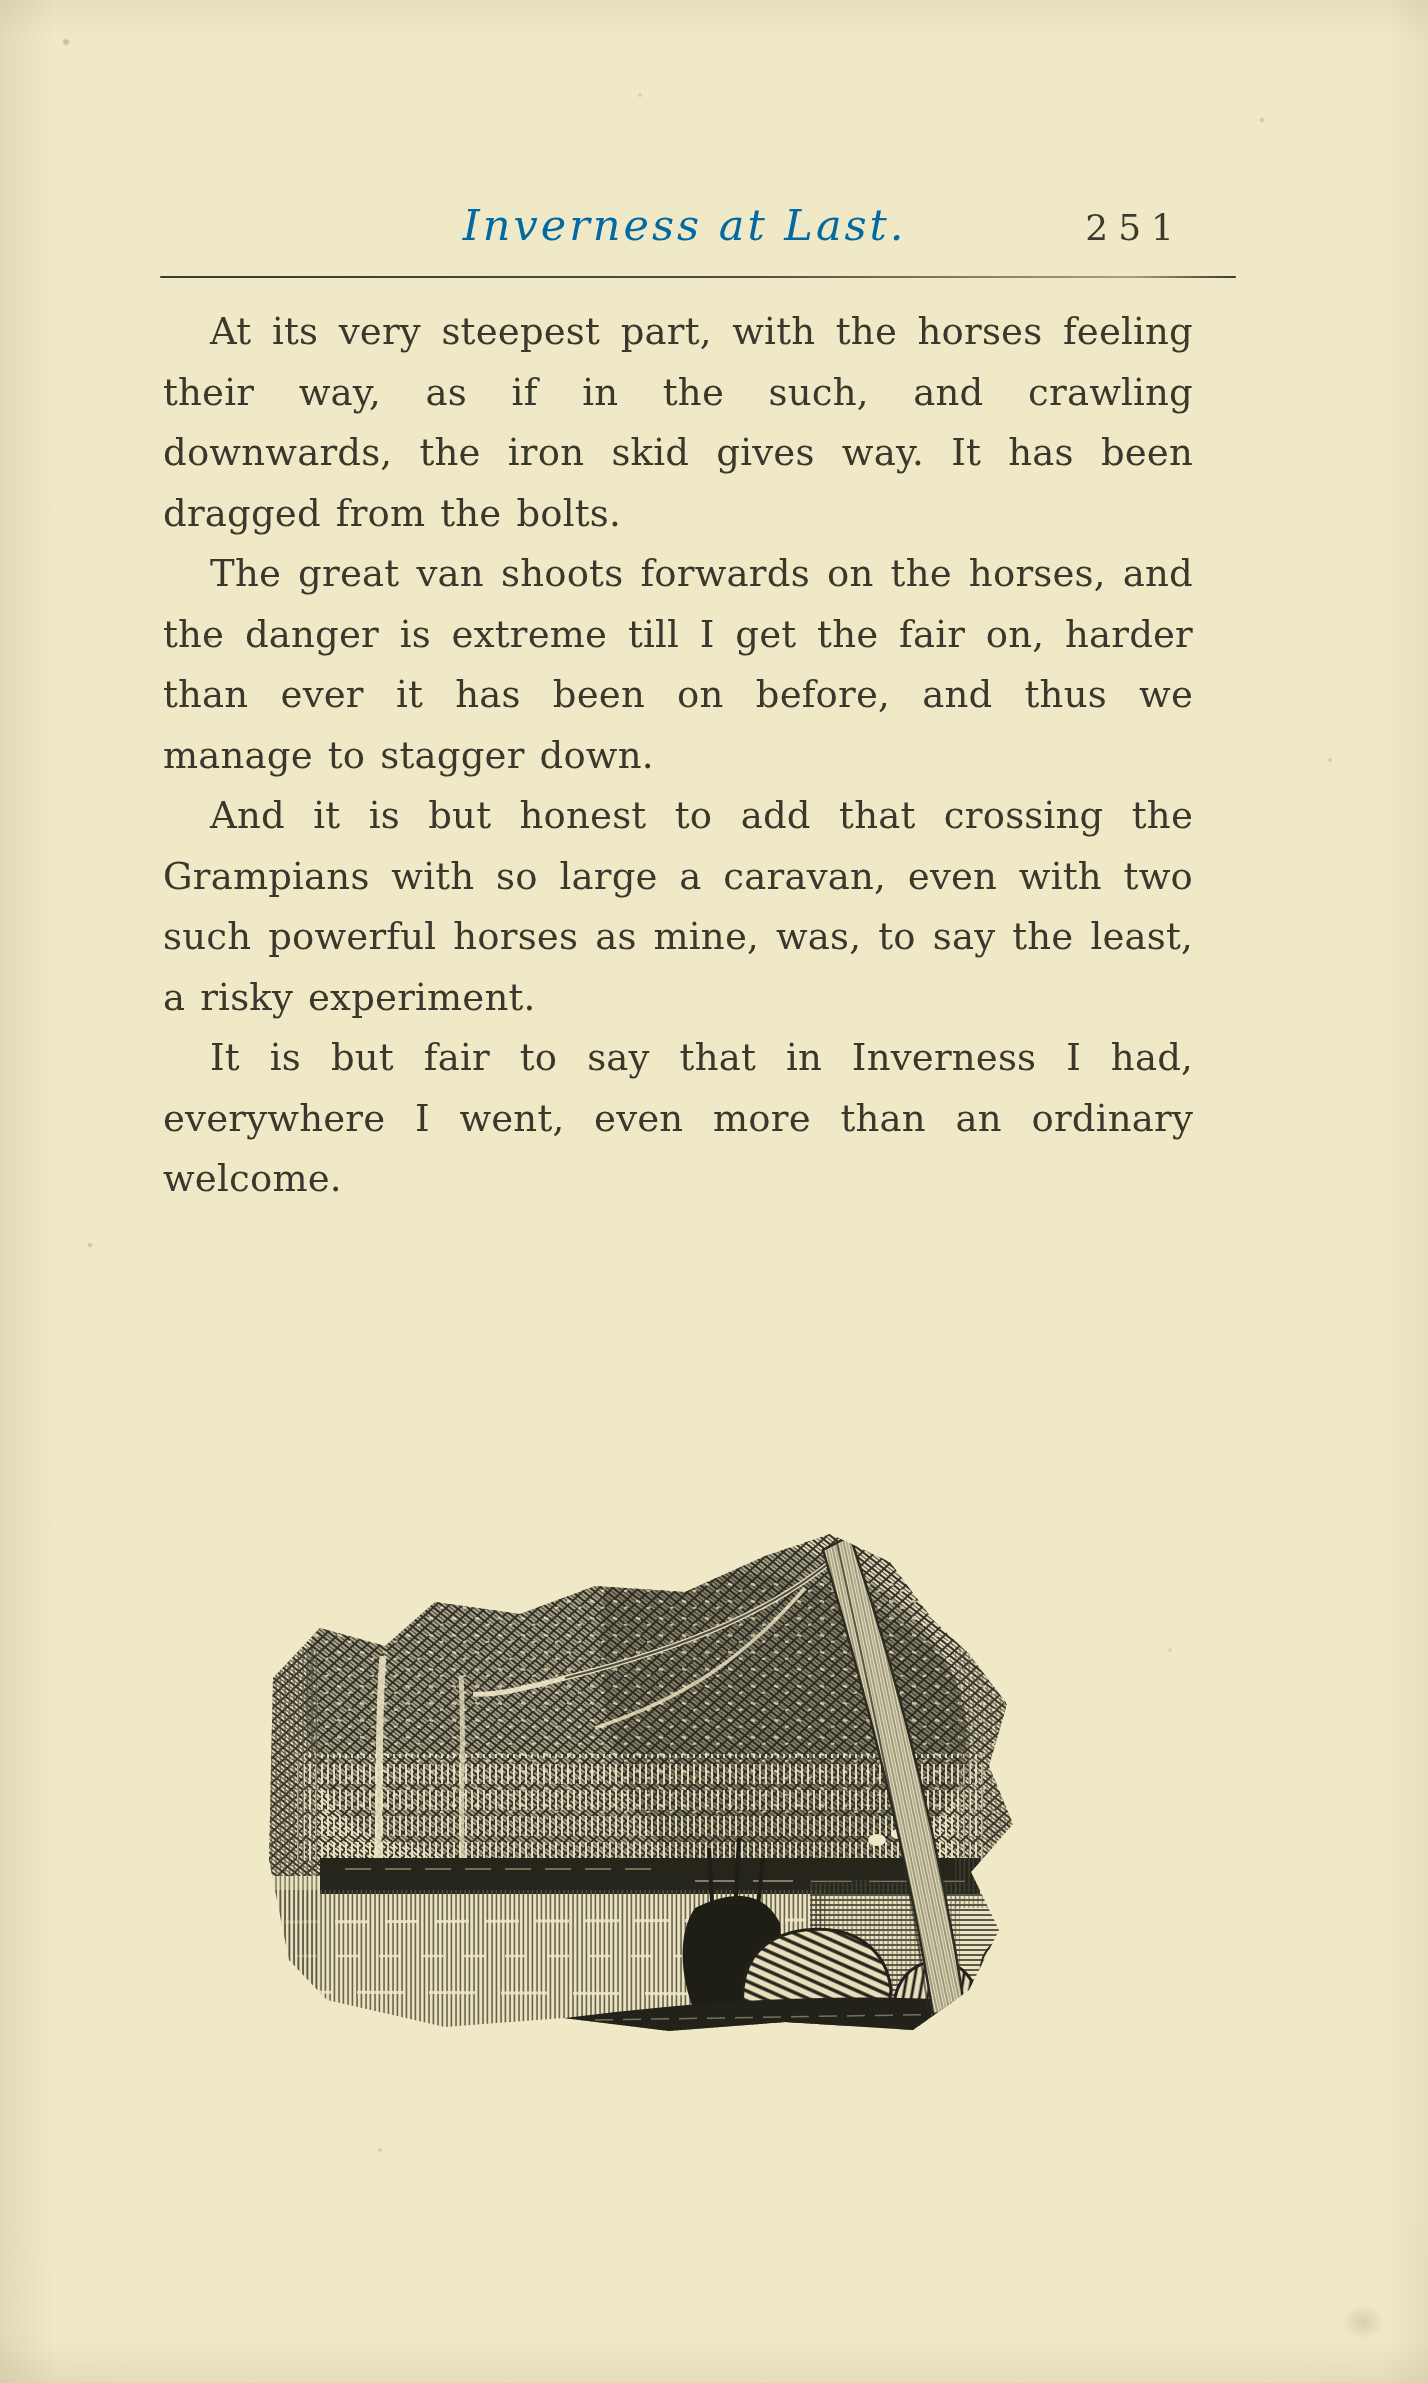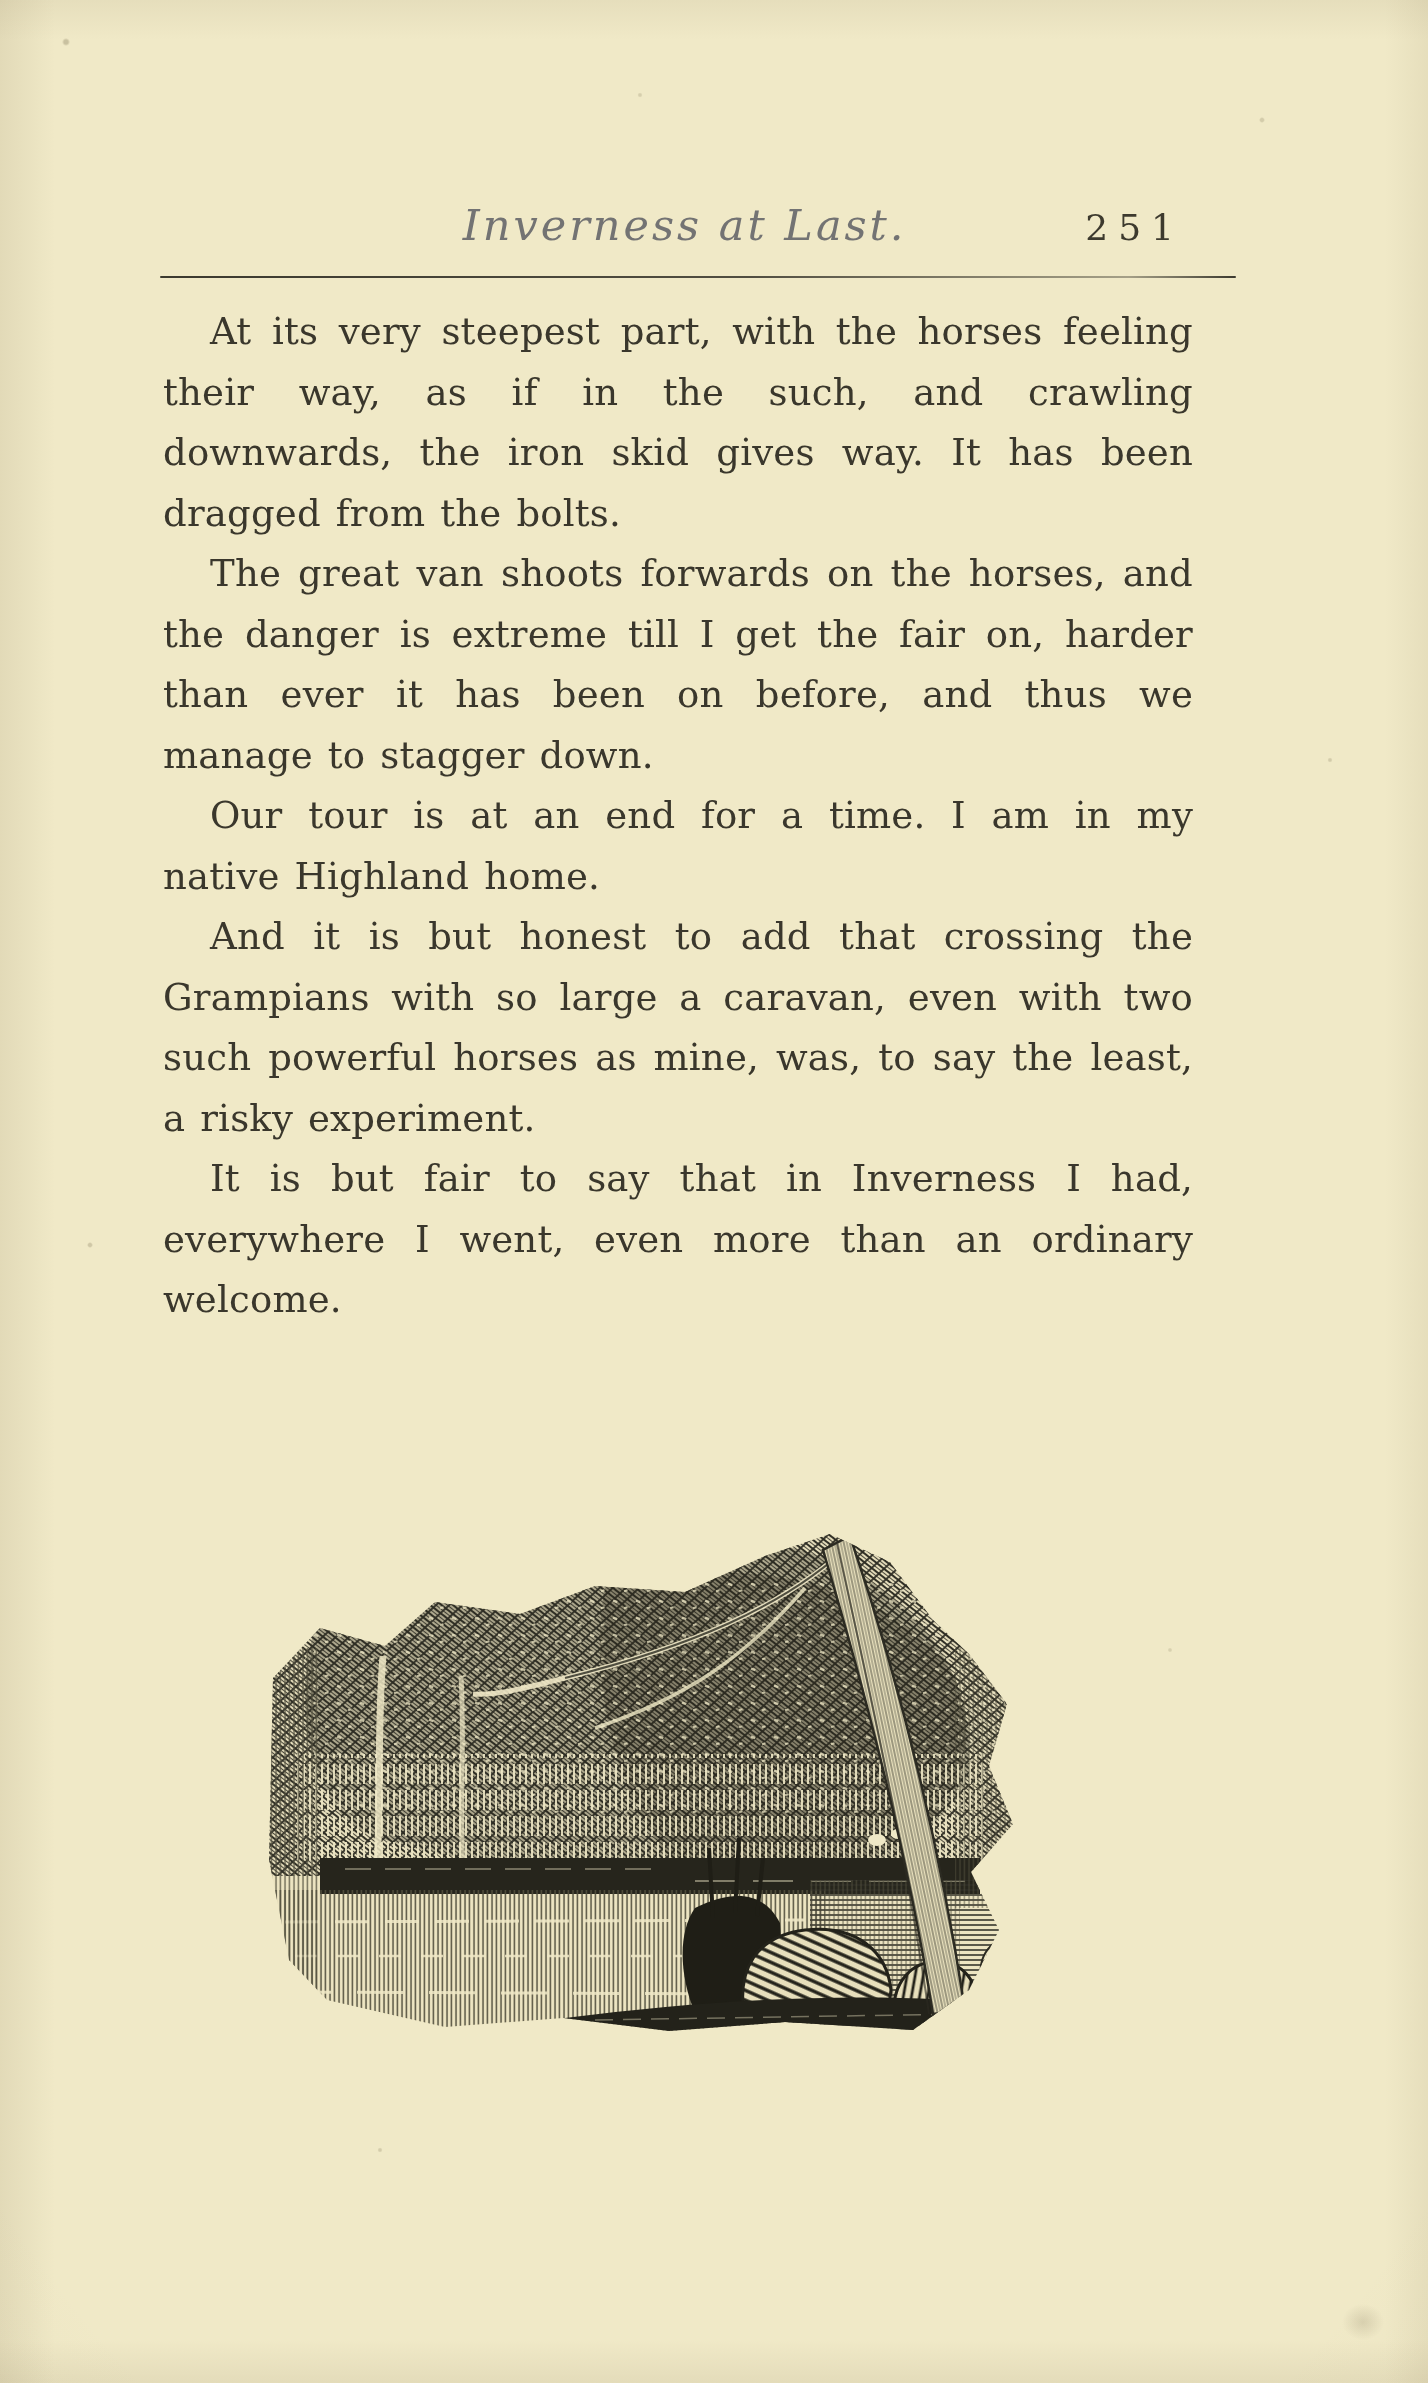--- a/index.html
+++ b/index.html
@@ -20,21 +20,21 @@
       linear-gradient(to bottom, rgba(140,125,90,.10), rgba(140,125,90,0) 40px, rgba(140,125,90,0) 2340px, rgba(140,125,90,.12)),
       radial-gradient(115% 108% at 50% 44%, rgba(0,0,0,0) 62%, rgba(135,120,85,.14) 100%);
     font-family:"DejaVu Serif","Liberation Serif",serif;
     color:#3a372c;
   }
   .running-head{
     position:absolute;left:160px;top:188px;width:1076px;height:62px;
   }
   .running-title{
     position:absolute;left:50%;transform:translateX(-53%);bottom:0;
-    font-style:italic;font-size:43px;letter-spacing:3px;color:#737373;
+    font-style:italic;font-size:43px;letter-spacing:3px;color:#0369a1;
     white-space:nowrap;
   }
   .page-number{
     position:absolute;right:52px;bottom:2px;
     font-size:36px;letter-spacing:10px;color:#3d3a2e;
     font-variant-numeric:oldstyle-nums;
   }
   .head-rule{
     position:absolute;left:160px;top:276px;width:1076px;height:2px;
     background:linear-gradient(to right,#3c3a2f 0%,#514e41 55%,#45423570 90%,#3c3a2f 100%);
@@ -57,21 +57,20 @@
 
 <header class="running-head">
   <span class="running-title">Inverness at Last.</span>
   <span class="page-number">251</span>
 </header>
 <div class="head-rule"></div>
 
 <main class="textblock">
   <p>At its very steepest part, with the horses feeling their way, as if in the such, and crawling downwards, the iron skid gives way.  It has been dragged from the bolts.</p>
   <p>The great van shoots forwards on the horses, and the danger is extreme till I get the fair on, harder than ever it has been on before, and thus we manage to stagger down.</p>
-  <p>Our tour is at an end for a time.  I am in my native Highland home.</p>
   <p>And it is but honest to add that crossing the Grampians with so large a caravan, even with two such powerful horses as mine, was, to say the least, a risky experiment.</p>
   <p>It is but fair to say that in Inverness I had, everywhere I went, even more than an ordinary welcome.</p>
 </main>
 
 <figure class="engraving" role="img" aria-label="Wood engraving of a reed-fringed pond overhung by dense trees, with boulders on the bank and a leaning tree trunk at the right">
   <svg viewBox="0 0 800 505" xmlns="http://www.w3.org/2000/svg">
     <defs>
       <clipPath id="eclip">
         <polygon points="8,150 55,100 120,118 170,74 255,86 330,58 420,64 500,28 565,6 625,34 668,92 704,126 742,176 724,238 748,296 706,344 734,402 704,462 648,502 520,494 404,503 298,490 180,499 62,472 24,432 4,332"></polygon>
       </clipPath>

